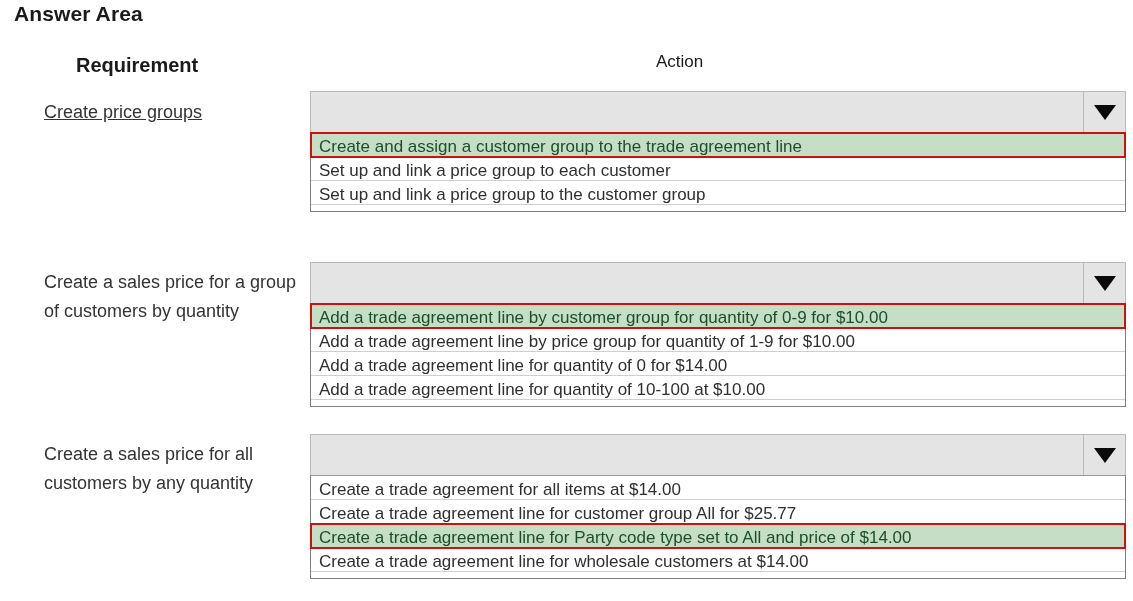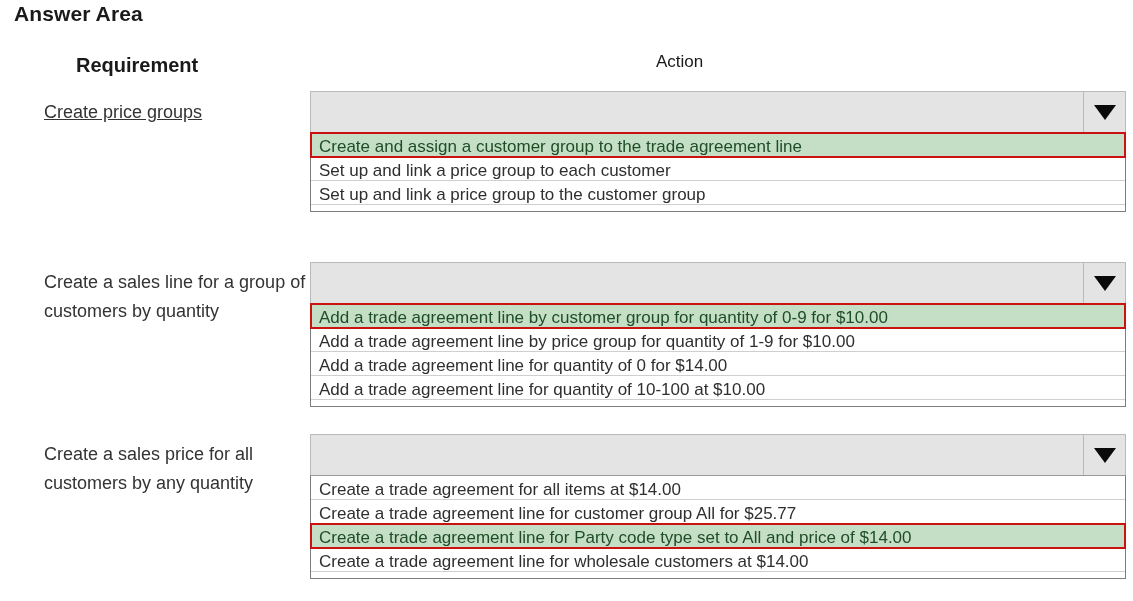--- a/index.html
+++ b/index.html
@@ -144,21 +144,21 @@
 </style>
 </head>
 <body>
 
 <div class="page-title">Answer Area</div>
 
 <div class="col-head-requirement">Requirement</div>
 <div class="col-head-action">Action</div>
 
 <div class="req-label req-1">Create price groups</div>
-<div class="req-label req-2">Create a sales line for a group of customers by quantity</div>
+<div class="req-label req-2">Create a sales price for a group of customers by quantity</div>
 <div class="req-label req-3">Create a sales price for all customers by any quantity</div>
 
 <div class="action-group grp-1">
   <div class="combo">
     <span class="combo-value"></span>
     <span class="combo-arrow-btn">
       <span class="caret"></span>
     </span>
   </div>
   <div class="option-list">

